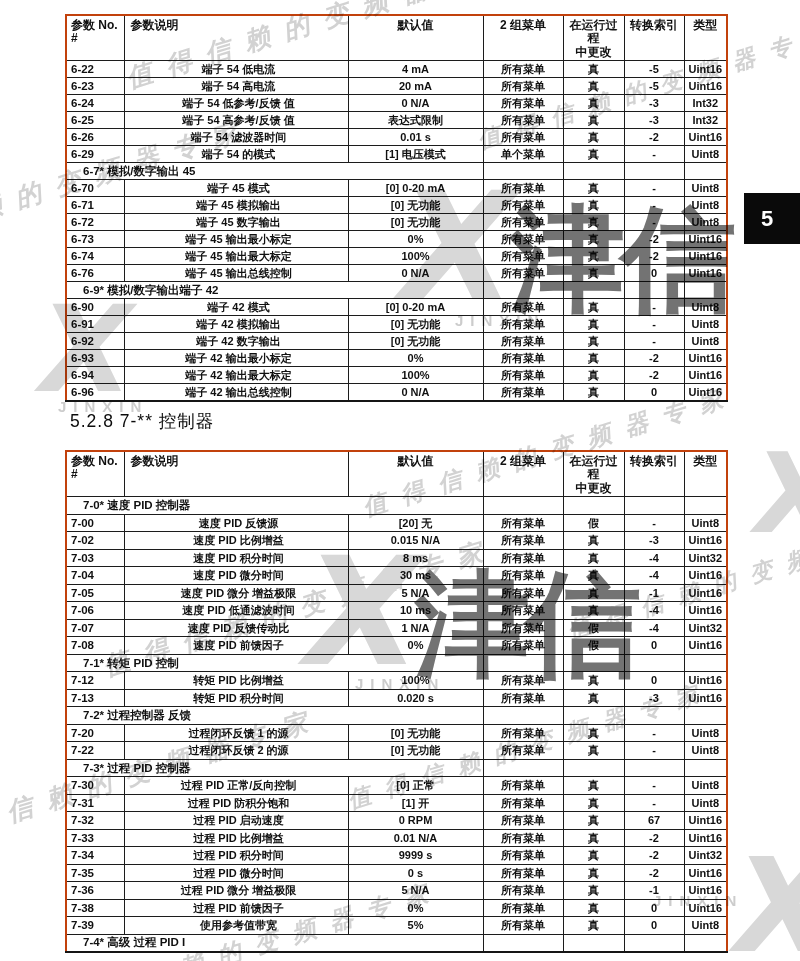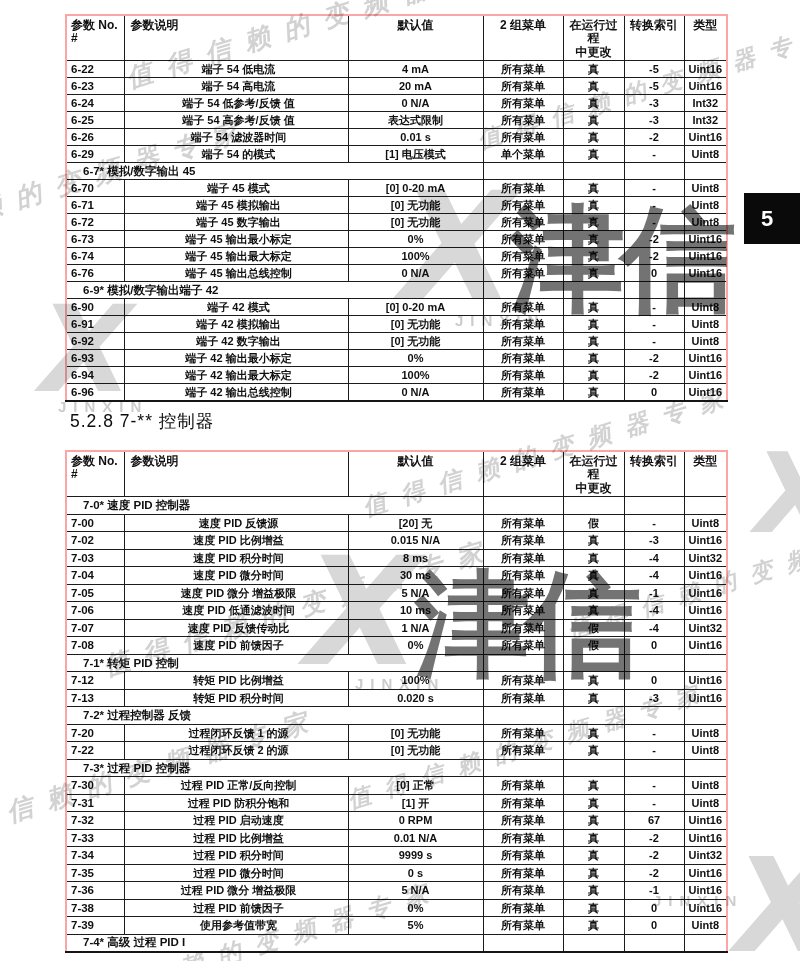--- a/index.html
+++ b/index.html
@@ -13,21 +13,21 @@
     position:absolute; left:65px; width:661px;
     border-collapse:collapse; table-layout:fixed;
     font-weight:bold; color:#101010;
   }
   #table1{top:14px;}
   #table2{top:450px;}
   table.param th, table.param td{
     border:1.5px solid #1c1c1c; overflow:hidden;
     font-weight:bold; line-height:1.12;
   }
-  table.param{border:2px solid #fca5a5;}
+  table.param{border:2px solid #c2410c;}
   table.param thead tr{height:40px;}
   #table1 tbody tr{height:17px;margin-left:48px;}
   #table2 tbody tr{height:17.5px;}
   table.param tbody tr:last-child td{border-bottom:2.5px solid #151515;}
   table.param th{
     font-size:12px; vertical-align:top; padding-top:3px; text-align:center;
     white-space:pre-line;
   }
   table.param th.c0{text-align:left; padding-left:4px;}
   table.param th.c1{text-align:left; padding-left:6px;}

